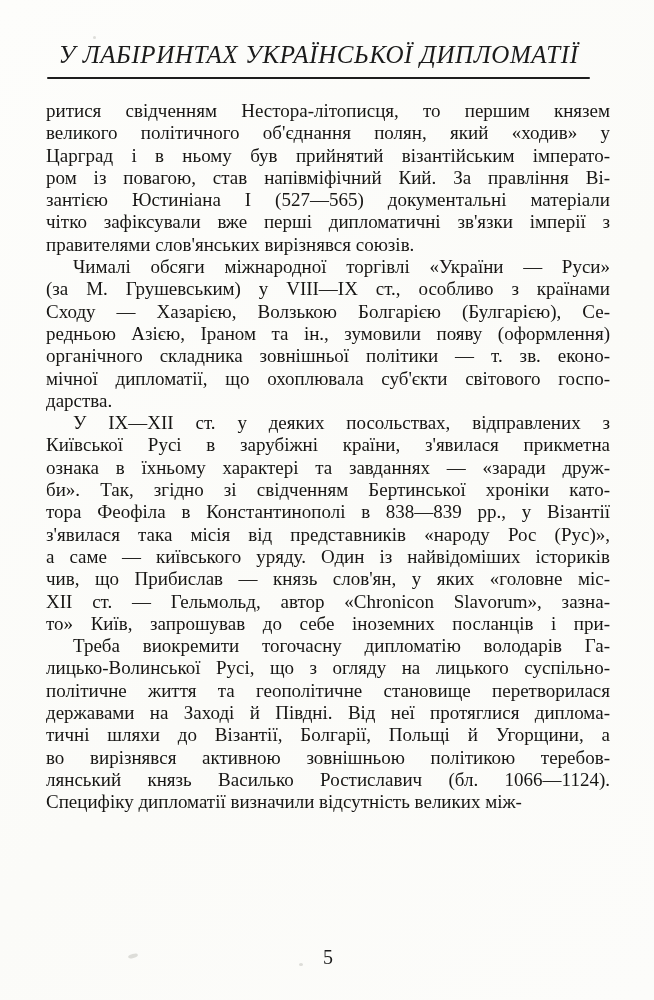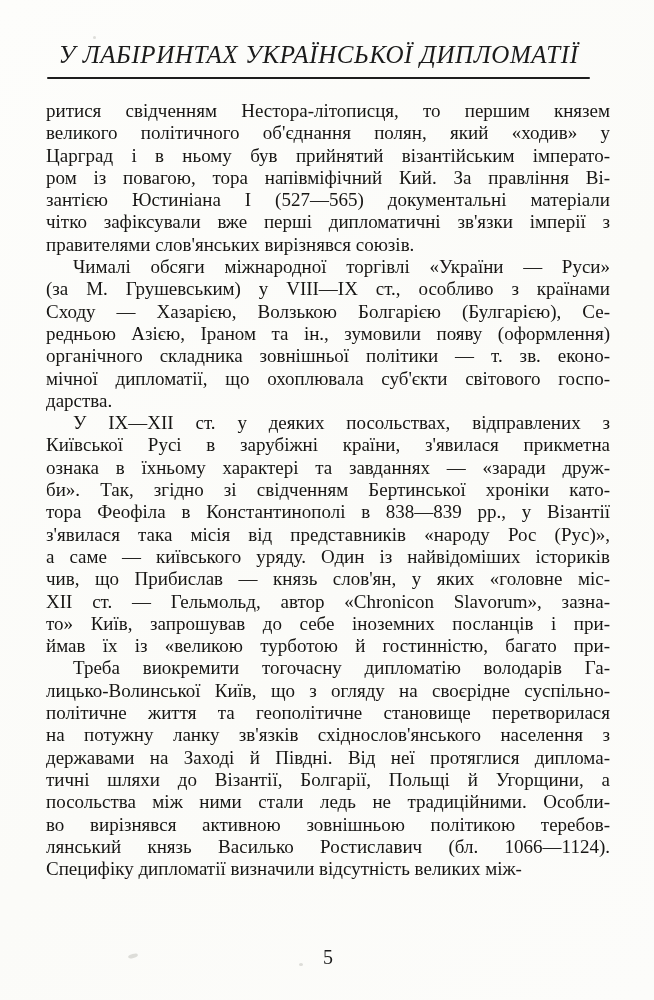--- a/index.html
+++ b/index.html
@@ -86,21 +86,21 @@
     <span class="header-title">У ЛАБІРИНТАХ УКРАЇНСЬКОЇ ДИПЛОМАТІЇ</span>
   </div>
 
   <div class="header-rule"></div>
 
   <div class="body-text">
       <div class="para">
         <div class="line">ритися свідченням Нестора-літописця, то першим князем</div>
         <div class="line">великого політичного об'єднання полян, який «ходив» у</div>
         <div class="line">Царград і в ньому був прийнятий візантійським імперато-</div>
-        <div class="line">ром із повагою, тора напівміфічний Кий. За правління Ві-</div>
+        <div class="line">ром із повагою, став напівміфічний Кий. За правління Ві-</div>
         <div class="line">зантією Юстиніана І (527—565) документальні матеріали</div>
         <div class="line">чітко зафіксували вже перші дипломатичні зв'язки імперії з</div>
         <div class="line last">правителями слов'янських вирізнявся союзів.</div>
       </div>
       <div class="para">
         <div class="line indent">Чималі обсяги міжнародної торгівлі «України — Руси»</div>
         <div class="line">(за М. Грушевським) у VIII—IX ст., особливо з країнами</div>
         <div class="line">Сходу — Хазарією, Волзькою Болгарією (Булгарією), Се-</div>
         <div class="line">редньою Азією, Іраном та ін., зумовили появу (оформлення)</div>
         <div class="line">органічного складника зовнішньої політики — т. зв. еконо-</div>
@@ -111,30 +111,27 @@
         <div class="line indent">У IX—XII ст. у деяких посольствах, відправлених з</div>
         <div class="line">Київської Русі в зарубіжні країни, з'явилася прикметна</div>
         <div class="line">ознака в їхньому характері та завданнях — «заради друж-</div>
         <div class="line">би». Так, згідно зі свідченням Бертинської хроніки като-</div>
         <div class="line">тора Феофіла в Константинополі в 838—839 рр., у Візантії</div>
         <div class="line">з'явилася така місія від представників «народу Рос (Рус)»,</div>
         <div class="line">а саме — київського уряду. Один із найвідоміших істориків</div>
         <div class="line">чив, що Прибислав — князь слов'ян, у яких «головне міс-</div>
         <div class="line">XII ст. — Гельмольд, автор «Chronicon Slavorum», зазна-</div>
         <div class="line">то» Київ, запрошував до себе іноземних посланців і при-</div>
-        <div class="line">ймав їх із «великою турботою й гостинністю, багато при-</div>
       </div>
       <div class="para">
         <div class="line indent">Треба виокремити тогочасну дипломатію володарів Га-</div>
-        <div class="line">лицько-Волинської Київ, що з огляду на своєрідне суспільно-</div>
+        <div class="line">лицько-Волинської Русі, що з огляду на лицького суспільно-</div>
         <div class="line">політичне життя та геополітичне становище перетворилася</div>
-        <div class="line">на потужну ланку зв'язків східнослов'янського населення з</div>
         <div class="line">державами на Заході й Півдні. Від неї протяглися диплома-</div>
         <div class="line">тичні шляхи до Візантії, Болгарії, Польщі й Угорщини, а</div>
-        <div class="line">посольства між ними стали ледь не традиційними. Особли-</div>
         <div class="line">во вирізнявся активною зовнішньою політикою теребов-</div>
         <div class="line">лянський князь Василько Ростиславич (бл. 1066—1124).</div>
         <div class="line last">Специфіку дипломатії визначили відсутність великих між-</div>
       </div>
     </div>
 
   <div class="page-number">5</div>
 
   <div class="speck s1"></div>
   <div class="speck s2"></div>

